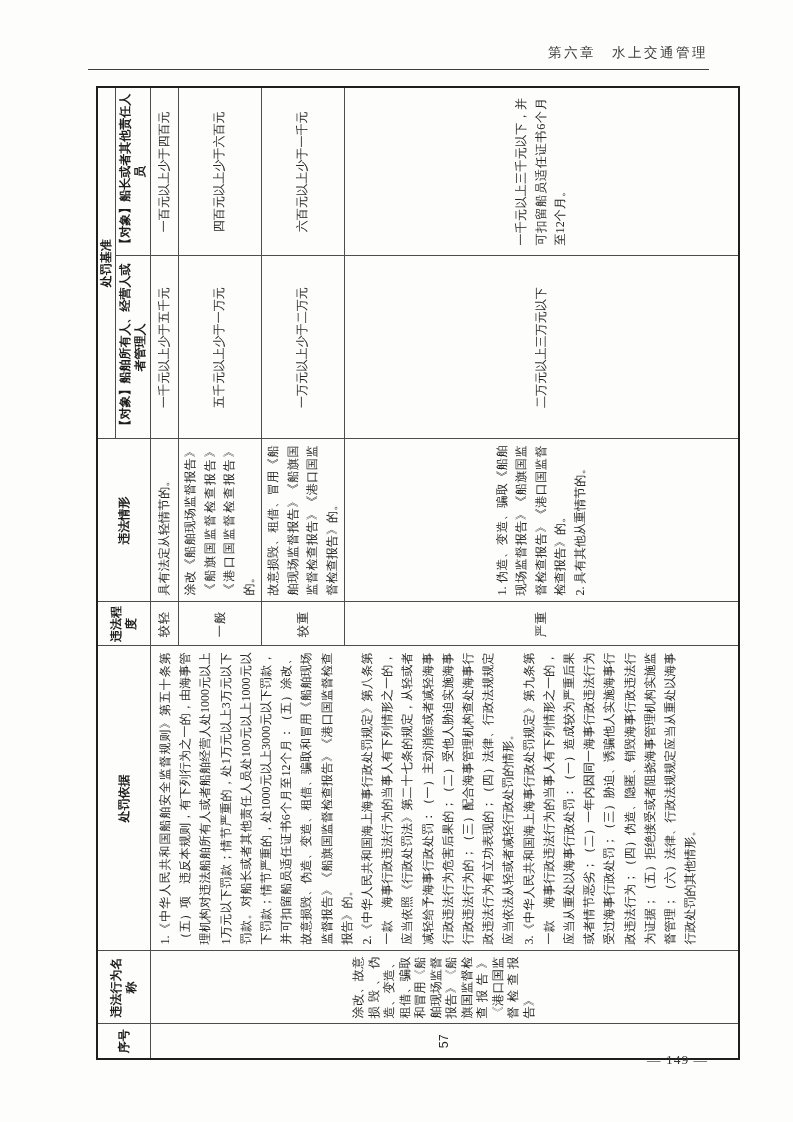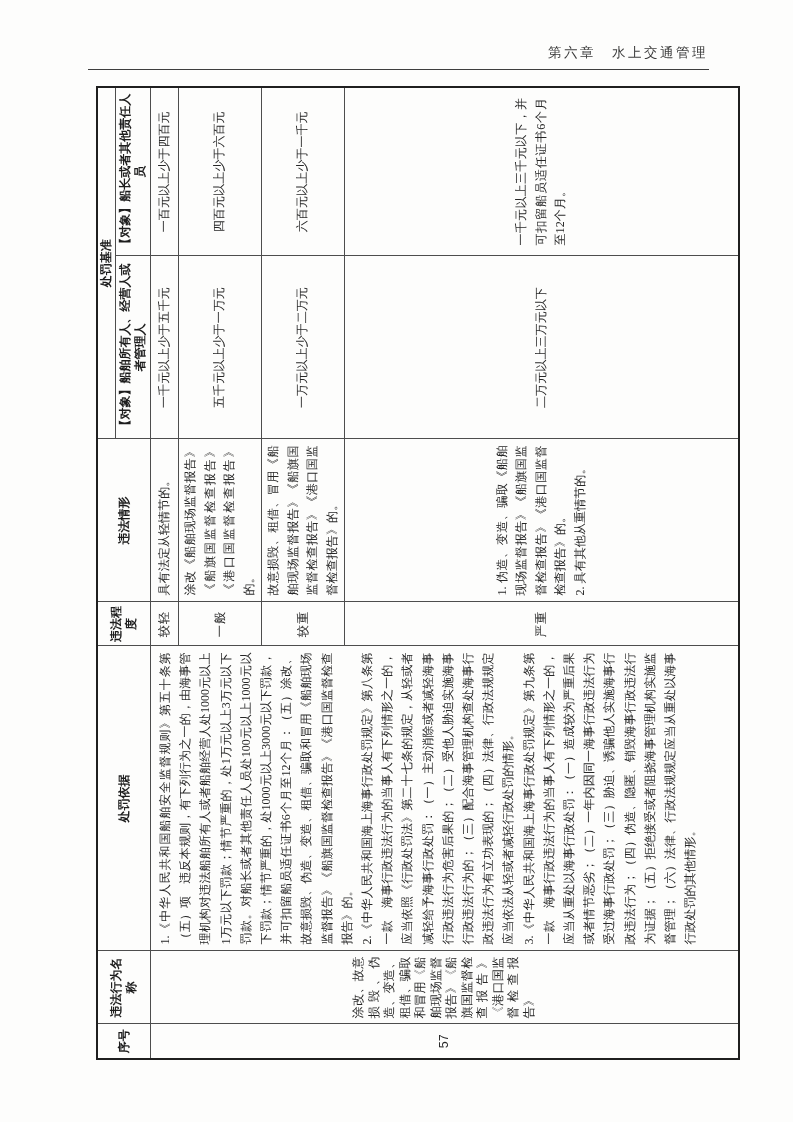--- a/index.html
+++ b/index.html
@@ -141,14 +141,15 @@
               <p>2. 具有其他从重情节的。</p>
             </td>
             <td class="penalty-val">二万元以上三万元以下</td>
             <td class="penalty-val long">一千元以上三千元以下，并可扣留船员适任证书6个月至12个月。</td>
           </tr>
         </tbody>
       </table>
     </div>
   </div>
 
+  <div class="folio">— 149 —</div>
 
 </div>
 
 </body></html>

